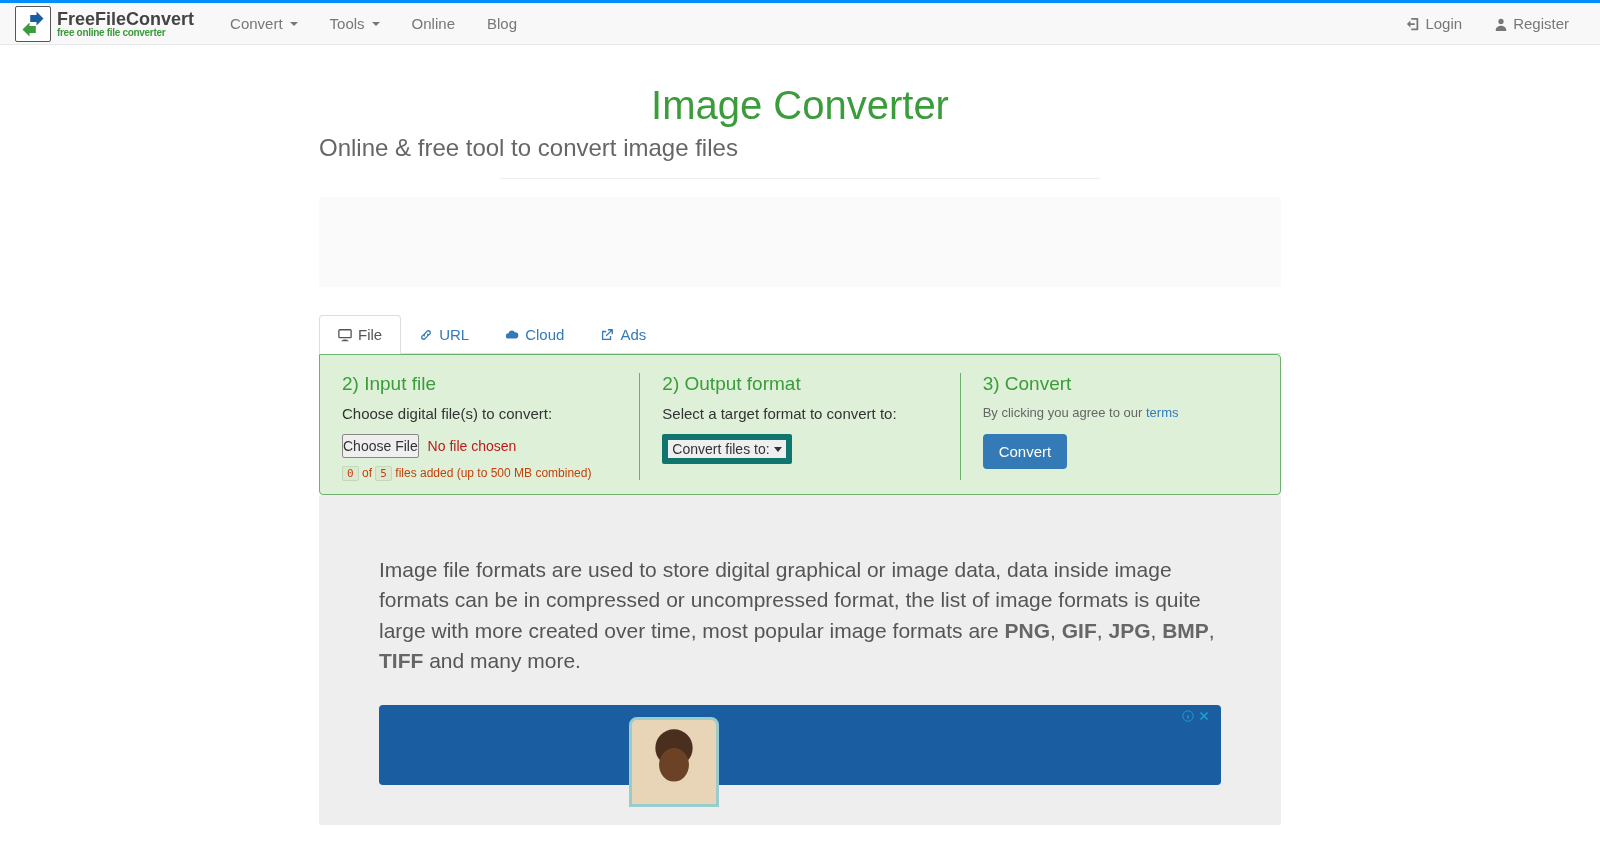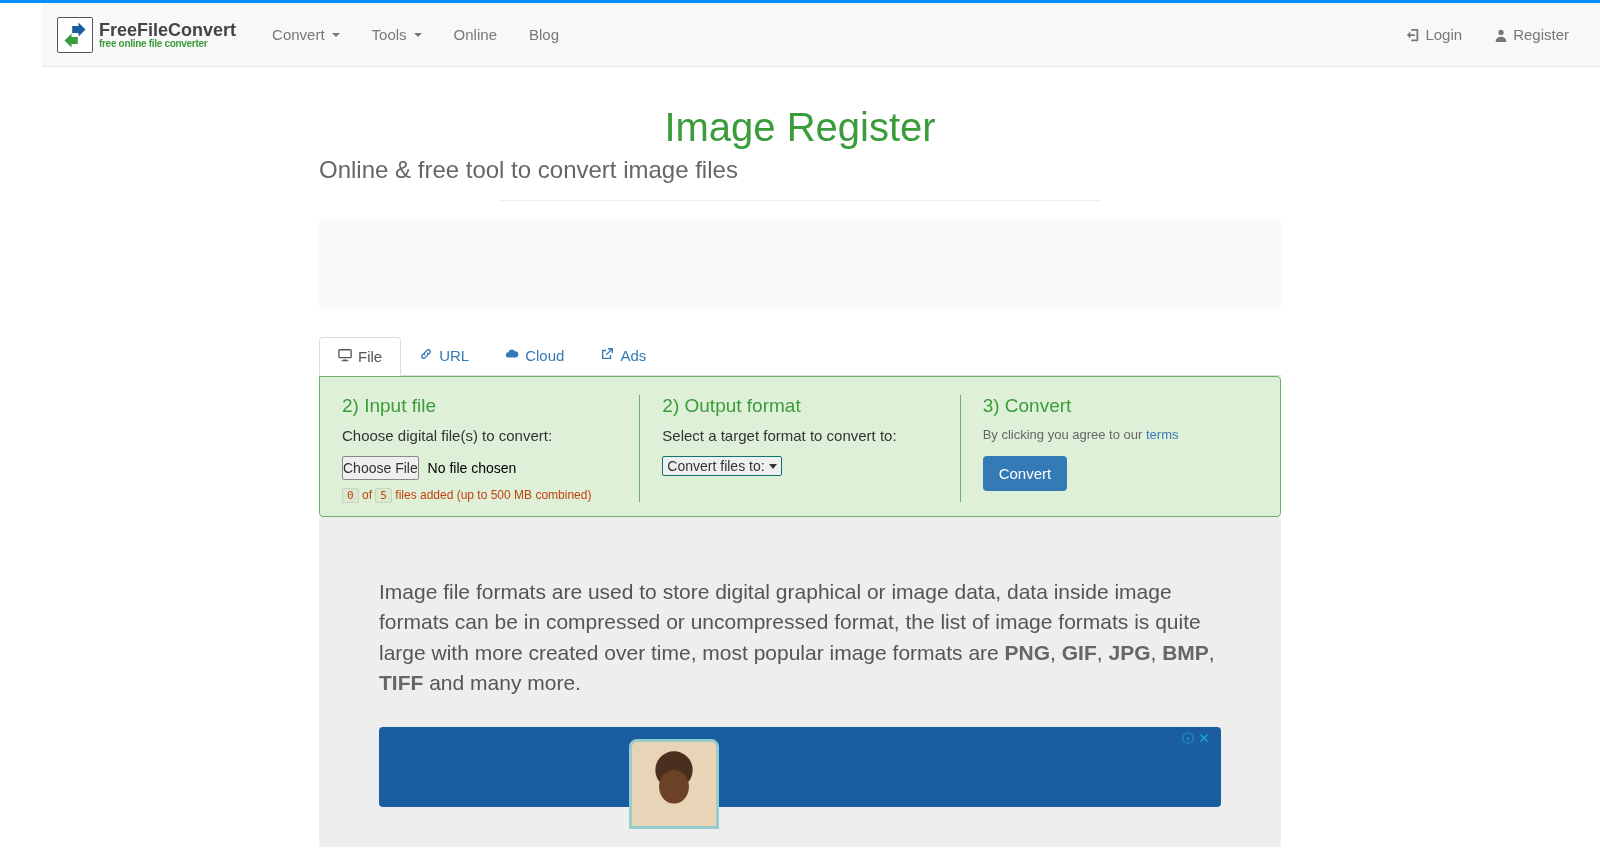--- a/index.html
+++ b/index.html
@@ -1,48 +1,48 @@
 <!DOCTYPE html>
 <html><head>
 <meta charset="utf-8">
 <style>
 * { box-sizing: border-box; margin: 0; padding: 0; }
 body { font-family: "Helvetica Neue", Helvetica, Arial, sans-serif; font-size: 14px; color: #333; background: #fff; }
 .top-bar { height: 3px; background: #008efd; }
-.navbar { background: #f8f8f8; border-bottom: 1px solid #e7e7e7; height: 64px; display: flex; align-items: center; padding: 12px 15px; justify-content: space-between; margin-left: 42px; }
+.navbar { background: #f8f8f8; border-bottom: 1px solid #e7e7e7; height: 42px; display: flex; align-items: center; padding: 12px 15px; justify-content: space-between; }
 .navbar-left { display: flex; align-items: center; gap: 0; }
 .navbar-right { display: flex; align-items: center; }
 .logo { display: flex; align-items: center; margin-right: 20px; }
 .logo-icon { width: 36px; height: 36px; border: 1px solid #555; border-radius: 2px; position: relative; background: #fff; margin-right: 6px; display:flex; align-items:center; justify-content:center; }
 .logo-icon svg { width: 28px; height: 28px; }
 .logo-text { display: flex; flex-direction: column; line-height: 1; }
 .logo-title { font-size: 18px; font-weight: bold; color: #444; }
 .logo-sub { font-size: 10px; color: #3a9c3a; font-weight: bold; letter-spacing: -0.3px; }
 .nav-link { color: #777; padding: 15px 16px; text-decoration: none; font-size: 15px; display: inline-flex; align-items: center; gap: 5px; cursor: pointer; }
 .caret { display: inline-block; width: 0; height: 0; border-left: 4px solid transparent; border-right: 4px solid transparent; border-top: 4px solid #777; margin-left: 2px; }
 .container { max-width: 992px; margin: 0 auto; padding: 0 15px; }
 h1.page-title { text-align: center; font-size: 40px; font-weight: 500; color: #3a9c3a; margin-top: 38px; margin-bottom: 6px; }
 .subtitle { text-align: left; font-size: 24px; color: #666; margin-bottom: 16px; }
 hr.faint { border: none; border-top: 1px solid #eee; max-width: 600px; margin: 0 auto 18px; }
 .ad-placeholder { height: 90px; background: #fafafa; border-radius: 4px; margin-bottom: 28px; display:flex; align-items:center; justify-content:center; color:#ddd; font-size:11px; }
 .tabs { display: flex; border-bottom: 1px solid #ddd; }
-.tab { padding: 10px 18px; margin-bottom: -1px; font-size: 15px; cursor: pointer; display: inline-flex; align-items: flex-start; gap: 6px; }
+.tab { padding: 10px 18px; margin-bottom: -1px; font-size: 15px; cursor: pointer; display: inline-flex; align-items: center; gap: 6px; }
 .tab.active { border: 1px solid #ddd; border-bottom: 1px solid #fff; border-top-left-radius: 4px; border-top-right-radius: 4px; background: #fff; color: #555; }
 .tab.inactive { color: #337ab7; }
 .panel { border: 1px solid #6eb06e; border-top: 1px solid #6eb06e; background: #dff0d8; border-radius: 0 4px 4px 4px; padding: 18px 0 14px; display: flex; }
 .panel-col { padding: 0 22px; flex: 1; }
 .panel-col.sep { border-left: 1px solid #6eb06e; }
 .panel h3 { font-size: 19px; font-weight: 500; color: #3a9c3a; margin-bottom: 10px; }
 .panel p.lbl { color: #333; font-size: 15px; margin-bottom: 12px; }
 .file-row { margin-bottom: 8px; }
 .file-btn { display: inline-block; background: #efefef; border: 1px solid #888; border-radius: 2px; padding: 3px 0; font-size: 14px; cursor: pointer; font-family: Arial; }
-.file-status { margin-left: 5px; font-size: 14px; color: #000000; }
+.file-status { margin-left: 5px; font-size: 14px; color: #b91c1c; }
 .small-info { font-size: 12px; color: #c2410c; }
 .small-info .badge { background: #dbe9d2; border: 1px solid #c4d8b8; border-radius: 2px; padding: 0 4px; font-family: monospace; font-size: 11px; }
-.select-box { background: #efefef; border: 1px solid #0f766e; border-radius: 2px; padding: 1px 4px; font-size: 14px; font-family: Arial; display:inline-flex; align-items:center; gap:4px; cursor:pointer; }
+.select-box { background: #efefef; border: 6px solid #0f766e; border-radius: 2px; padding: 1px 4px; font-size: 14px; font-family: Arial; display:inline-flex; align-items:center; gap:4px; cursor:pointer; }
 .sel-caret { width:0; height:0; border-left:4px solid transparent; border-right:4px solid transparent; border-top:5px solid #333; }
 .terms-text { font-size: 13px; color: #666; margin-bottom: 14px; }
 .terms-text a { color: #337ab7; text-decoration: none; }
 .convert-btn { background: #337ab7; color: #fff; border: none; border-radius: 4px; padding: 9px 16px; font-size: 15px; cursor: pointer; }
 .info-block { background: #eee; padding: 60px 60px 40px; border-radius: 2px; }
 .info-block p { font-size: 21px; color: #555; line-height: 1.45; }
 .info-block strong { color: #666; font-weight: bold; }
 .ad-bottom { margin-top: 28px; height: 80px; background: #1a5ea1; border-radius: 4px; position: relative; display:flex; align-items:center; }
 .ad-bottom .avatar { position:absolute; left:250px; top:12px; width:90px; height:90px; border:3px solid #9cc; border-radius:8px 8px 0 0; background:#d1b896; overflow:hidden; }
 .ad-close { position: absolute; right: 10px; top: 4px; font-size: 13px; color: #1ba1c9; display:flex; align-items:center; gap:2px; cursor:pointer; }
@@ -93,21 +93,21 @@
       <svg class="icon-svg" viewBox="0 0 16 16" fill="currentColor">
           <circle cx="8" cy="5" r="3"></circle>
           <path d="M2 15c0-3 3-5 6-5s6 2 6 5v1H2v-1z"></path>
         </svg>
       <span>Register</span>
     </a>
   </div>
 </nav>
 
 <div class="container">
-  <h1 class="page-title">Image Register</h1>
+  <h1 class="page-title">Image Converter</h1>
   <p class="subtitle">Online &amp; free tool to convert image files</p>
   <hr class="faint">
   <div class="ad-placeholder"></div>
 
   <div class="tabs">
     <div class="tab active">
       <svg class="icon-svg" viewBox="0 0 16 16" fill="currentColor">
           <rect x="1" y="2" width="14" height="9" rx="1" fill="none" stroke="currentColor" stroke-width="1.5"></rect>
           <path d="M6 13h4v1H6zM4 14h8v1H4z"></path>
         </svg>

